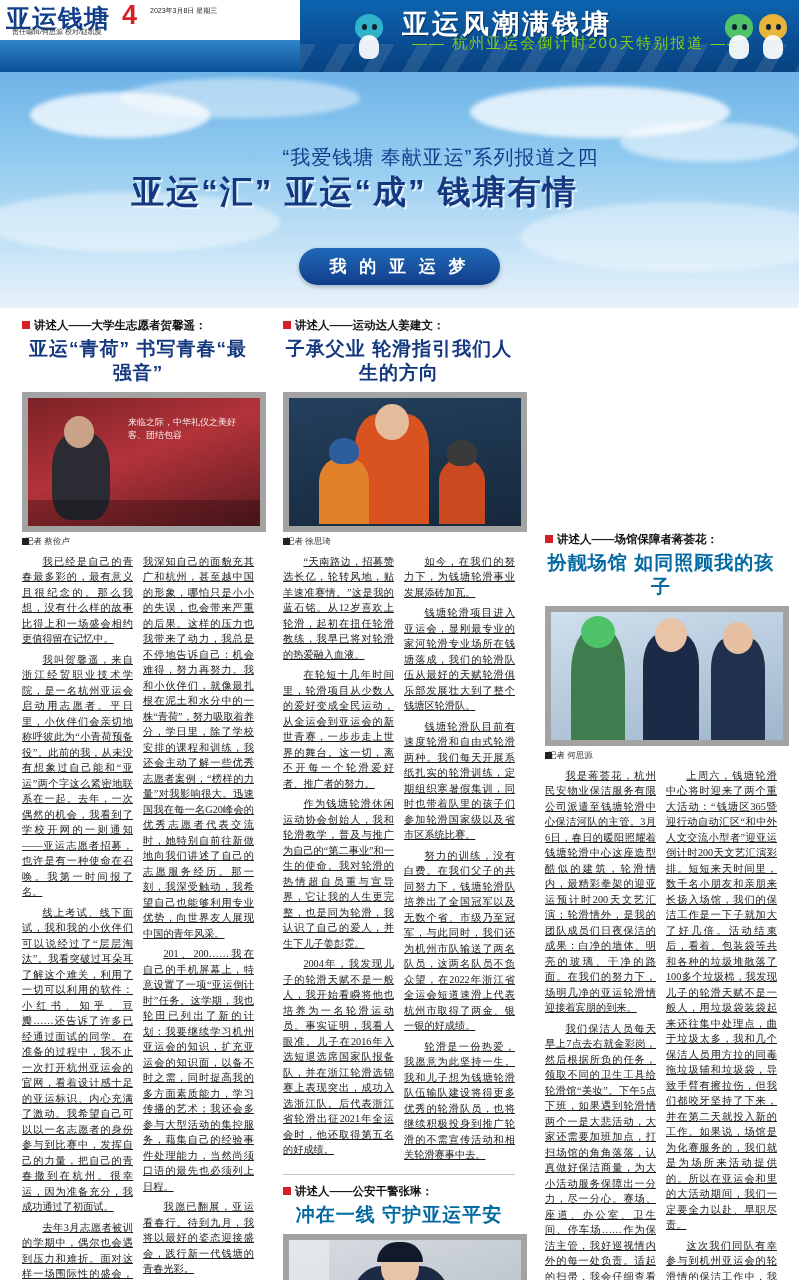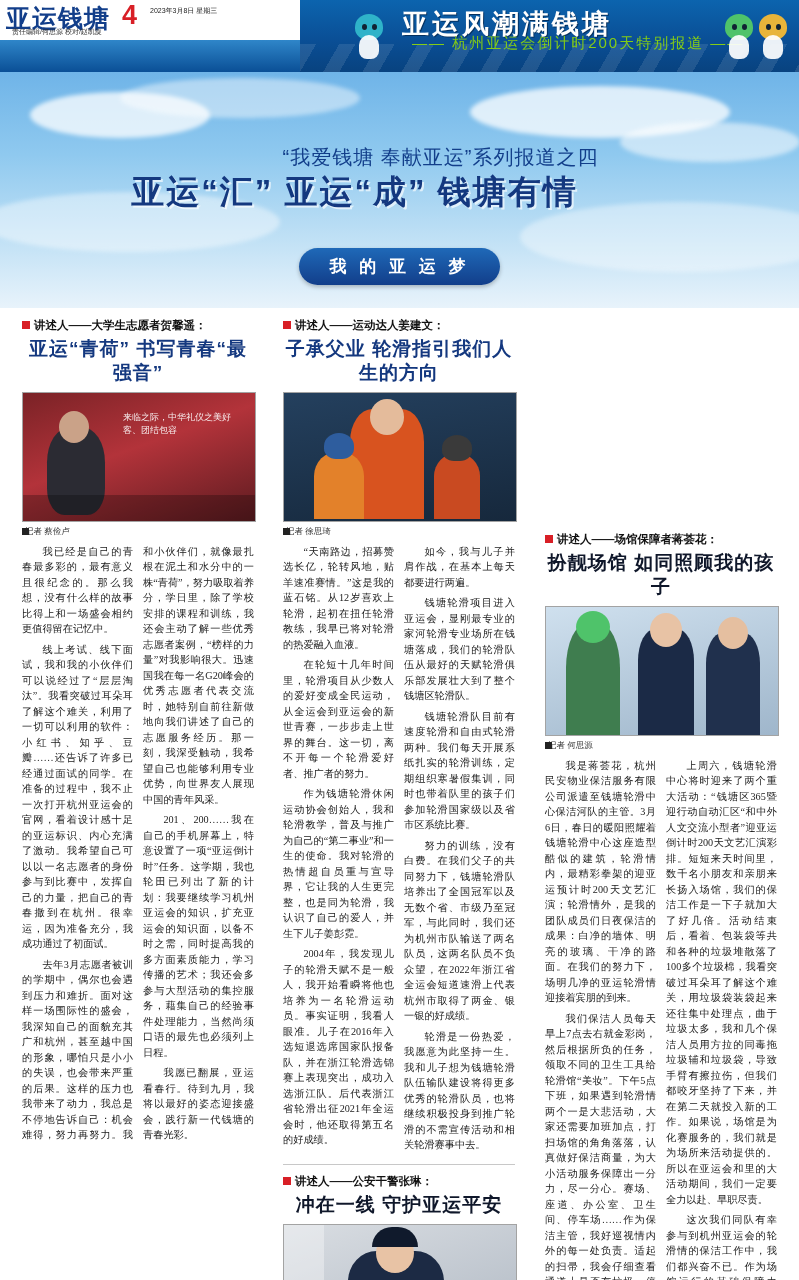--- a/index.html
+++ b/index.html
@@ -37,25 +37,25 @@
   .ribbon{position:absolute;left:299px;top:176px;width:201px;height:37px;border-radius:19px;background:linear-gradient(180deg,#1f69b8,#123e8a);box-shadow:0 2px 4px rgba(0,0,0,.25);}
   .ribbon span{display:block;line-height:37px;text-align:center;font-family:"Liberation Sans",sans-serif;font-weight:bold;font-size:17px;color:#fff;letter-spacing:4px;}
 
   
   .col{position:absolute;top:318px;width:232px;}
   .c1{left:22px;} .c2{left:283px;} .c3{left:545px;}
 
   .teller{font-family:"Liberation Sans",sans-serif;font-size:11.5px;color:#111;margin:0 0 4px 0;padding-left:12px;position:relative;font-weight:bold;}
   .teller:before{content:"";position:absolute;left:0;top:3px;width:8px;height:8px;background:#d81f26;}
   .hl{font-family:"Liberation Sans",sans-serif;font-weight:bold;font-size:19px;color:#14387f;letter-spacing:1px;margin:2px 0 7px 0;line-height:1.25;text-align:center;}
-  .hl.red{color:#0f172a;}
-  .photo{width:232px;height:128px;position:relative;overflow:hidden;margin-bottom:4px;border:1px solid #a3a3a3;}
+  .hl.red{color:#0369a1;}
+  .photo{width:232px;height:128px;position:relative;overflow:hidden;margin-bottom:4px;border:6px solid #a3a3a3;}
   .cap{font-family:"Liberation Sans",sans-serif;font-size:8.5px;color:#333;margin:2px 0 6px 0;padding-left:3px;position:relative;}
   .cap:before{content:"";position:absolute;left:0;top:2px;width:7px;height:7px;background:#222;}
-  .body-txt{font-size:10.2px;line-height:1.52;text-align:justify;color:#1a1a1a;column-count:2;column-gap:10px;}
+  .body-txt{font-size:10.2px;line-height:1.52;text-align:justify;color:#1a1a1a;column-count:2;column-gap:10px;text-decoration:underline;}
   .body-txt p{margin:0 0 5px 0;text-indent:2em;}
   .rule{height:1px;background:#c8c8c8;margin:9px 0 9px 0;}
 
   
   .p-bg{position:absolute;inset:0;}
   .p-fig{position:absolute;border-radius:40% 40% 30% 30%;}
   .p-txt{position:absolute;font-family:"Liberation Sans",sans-serif;font-size:9px;color:#fff;opacity:.9;}
 </style>
 </head>
 <body>
@@ -113,20 +113,21 @@
     <div class="photo">
       <div class="p-bg" style="background:linear-gradient(160deg,#7a2226,#b3333a 45%,#5d1b20);"></div>
       <div class="p-fig" style="left:24px;top:34px;width:58px;height:88px;background:#2b2b33;"></div>
       <div class="p-fig" style="left:36px;top:18px;width:30px;height:32px;background:#caa288;border-radius:50%;"></div>
       <div class="p-txt" style="left:100px;top:18px;width:120px;line-height:1.5;">来临之际，中华礼仪之美好客、团结包容</div>
       <div style="position:absolute;left:0;bottom:0;width:232px;height:26px;background:rgba(0,0,0,.25);"></div>
     </div>
     <div class="cap">记者 蔡俭卢</div>
     <div class="body-txt">
       <p>我已经是自己的青春最多彩的，最有意义且很纪念的。那么我想，没有什么样的故事比得上和一场盛会相约更值得留在记忆中。</p>
+      <p>我叫贺馨遥，来自浙江经贸职业技术学院，是一名杭州亚运会启动用志愿者。平日里，小伙伴们会亲切地称呼彼此为“小青荷预备役”。此前的我，从未没有想象过自己能和“亚运”两个字这么紧密地联系在一起。去年，一次偶然的机会，我看到了学校开网的一则通知——亚运志愿者招募，也许是有一种使命在召唤。我第一时间报了名。</p>
       <p>线上考试、线下面试，我和我的小伙伴们可以说经过了“层层淘汰”。我看突破过耳朵耳了解这个难关，利用了一切可以利用的软件：小红书、知乎、豆瓣……还告诉了许多已经通过面试的同学。在准备的过程中，我不止一次打开杭州亚运会的官网，看着设计感十足的亚运标识、内心充满了激动。我希望自己可以以一名志愿者的身份参与到比赛中，发挥自己的力量，把自己的青春撒到在杭州。很幸运，因为准备充分，我成功通过了初面试。</p>
       <p>去年3月志愿者被训的学期中，偶尔也会遇到压力和难折。面对这样一场围际性的盛会，我深知自己的面貌充其广和杭州，甚至越中国的形象，哪怕只是小小的失误，也会带来严重的后果。这样的压力也我带来了动力，我总是不停地告诉自己：机会难得，努力再努力。我和小伙伴们，就像最扎根在泥土和水分中的一株“青荷”，努力吸取着养分，学日里，除了学校安排的课程和训练，我还会主动了解一些优秀志愿者案例，“榜样的力量”对我影响很大。迅速国我在每一名G20峰会的优秀志愿者代表交流时，她特别自前往新做地向我们讲述了自己的志愿服务经历。那一刻，我深受触动，我希望自己也能够利用专业优势，向世界友人展现中国的青年风采。</p>
       <p>201、200……我在自己的手机屏幕上，特意设置了一项“亚运倒计时”任务。这学期，我也轮田已列出了新的计划：我要继续学习机州亚运会的知识，扩充亚运会的知识面，以备不时之需，同时提高我的多方面素质能力，学习传播的艺术；我还会多参与大型活动的集控服务，藉集自己的经验事件处理能力，当然尚须口语的最先也必须列上日程。</p>
       <p>我愿已翻展，亚运看春行。待到九月，我将以最好的姿态迎接盛会，践行新一代钱塘的青春光彩。</p>
     </div>
 
   </div>
 
   <div class="col c2">
     <div class="teller">讲述人——运动达人姜建文：</div>
@@ -139,21 +140,21 @@
       <div class="p-fig" style="left:40px;top:40px;width:30px;height:26px;background:#2e5d9e;border-radius:50% 50% 40% 40%;"></div>
       <div class="p-fig" style="left:150px;top:60px;width:46px;height:66px;background:#c94a21;border-radius:24px 24px 0 0;"></div>
       <div class="p-fig" style="left:158px;top:42px;width:30px;height:26px;background:#3a3a3a;border-radius:50% 50% 40% 40%;"></div>
     </div>
     <div class="cap">记者 徐思琦</div>
     <div class="body-txt">
       <p>“天南路边，招募赞选长亿，轮转风地，贴羊速准赛情。”这是我的蓝石铭。从12岁喜欢上轮滑，起初在扭任轮滑教练，我早已将对轮滑的热爱融入血液。</p>
       <p>在轮短十几年时间里，轮滑项目从少数人的爱好变成全民运动，从全运会到亚运会的新世青赛，一步步走上世界的舞台。这一切，离不开每一个轮滑爱好者、推广者的努力。</p>
       <p>作为钱塘轮滑休闲运动协会创始人，我和轮滑教学，普及与推广为自己的“第二事业”和一生的使命。我对轮滑的热情超自员重与宣导界，它让我的人生更完整，也是同为轮滑，我认识了自己的爱人，并生下儿子姜彭霓。</p>
       <p>2004年，我发现儿子的轮滑天赋不是一般人，我开始看瞬将他也培养为一名轮滑运动员。事实证明，我看人眼准。儿子在2016年入选短退选席国家队报备队，并在浙江轮滑选锦赛上表现突出，成功入选浙江队。后代表浙江省轮滑出征2021年全运会时，他还取得第五名的好成绩。</p>
-      <p>如今，我与儿子并肩作战，在基本上每天都要进行两遍。</p>
+      <p>如今，在我们的努力下，为钱塘轮滑事业发展添砖加瓦。</p>
       <p>钱塘轮滑项目进入亚运会，显刚最专业的家河轮滑专业场所在钱塘落成，我们的轮滑队伍从最好的天赋轮滑俱乐部发展壮大到了整个钱塘区轮滑队。</p>
       <p>钱塘轮滑队目前有速度轮滑和自由式轮滑两种。我们每天开展系纸扎实的轮滑训练，定期组织寒暑假集训，同时也带着队里的孩子们参加轮滑国家级以及省市区系统比赛。</p>
       <p>努力的训练，没有白费。在我们父子的共同努力下，钱塘轮滑队培养出了全国冠军以及无数个省、市级乃至冠军，与此同时，我们还为机州市队输送了两名队员，这两名队员不负众望，在2022年浙江省全运会短道速滑上代表杭州市取得了两金、银一银的好成绩。</p>
       <p>轮滑是一份热爱，我愿意为此坚持一生。我和儿子想为钱塘轮滑队伍输队建设将得更多优秀的轮滑队员，也将继续积极投身到推广轮滑的不需宣传活动和相关轮滑赛事中去。</p>
     </div>
     <div class="rule"></div>
     <div class="teller">讲述人——公安干警张琳：</div>
     <div class="hl red">冲在一线 守护亚运平安</div>
     <div class="photo">
       <div class="p-bg" style="background:linear-gradient(160deg,#d9dde2,#aeb7c2);"></div>
@@ -175,18 +176,18 @@
       <div class="p-fig" style="left:30px;top:4px;width:34px;height:32px;background:#4fc36a;border-radius:50%;"></div>
       <div class="p-fig" style="left:92px;top:22px;width:56px;height:106px;background:#1b2a46;border-radius:30% 30% 0 0;"></div>
       <div class="p-fig" style="left:104px;top:6px;width:32px;height:34px;background:#e8c3a5;border-radius:50%;"></div>
       <div class="p-fig" style="left:160px;top:26px;width:54px;height:102px;background:#20304d;border-radius:30% 30% 0 0;"></div>
       <div class="p-fig" style="left:172px;top:10px;width:30px;height:32px;background:#e5bfa0;border-radius:50%;"></div>
     </div>
     <div class="cap">记者 何思源</div>
     <div class="body-txt">
       <p>我是蒋荟花，杭州民安物业保洁服务有限公司派遣至钱塘轮滑中心保洁河队的主管。3月6日，春日的暖阳照耀着钱塘轮滑中心这座造型酷似的建筑，轮滑情内，最精彩拳架的迎亚运预计时200天文艺汇演；轮滑情外，是我的团队成员们日夜保洁的成果：白净的墙体、明亮的玻璃、干净的路面。在我们的努力下，场明几净的亚运轮滑情迎接着宾朋的到来。</p>
       <p>我们保洁人员每天早上7点去右就金彩岗，然后根据所负的任务，领取不同的卫生工具给轮滑馆“美妆”。下午5点下班，如果遇到轮滑情两个一是大悲活动，大家还需要加班加点，打扫场馆的角角落落，认真做好保洁商量，为大小活动服务保障出一分力，尽一分心。赛场、座道、办公室、卫生间、停车场……作为保洁主管，我好巡视情内外的每一处负责。适起的扫帚，我会仔细查看通道上是否有垃圾，停车场的地面是否有未粒粘地条……这样的巡视，在基本上每天都要进行两遍。接下三万来步，精彩现见几天，我的新班就要出了好几个水泡。可是走走旁每睡眠，同为这座建筑和来栽空的士地就像我的孩子，我希望它干干净净、安安全全，迎接每一个新来的客人。</p>
-      <p>上周六，钱塘轮滑中心将时迎来了两个重大活动：“钱塘区365暨迎行动自动汇区“和中外人文交流小型者”迎亚运倒计时200天文艺汇演彩排。短短来天时间里，数千名小朋友和亲朋来长扬入场馆，我们的保洁工作是一下子就加大了好几倍。活动结束后，看着、包装袋等共和各种的垃圾堆散落了100多个垃圾棉，我看突破过耳朵耳了解这个难关，用垃圾袋装袋起来还往集中处理点，曲于垃圾太多，我和几个保洁人员用方拉的同毒拖垃圾辅和垃圾袋，导致手臂有擦拉伤，但我们都咬牙坚持了下来，并在第二天就投入新的工作。如果说，场馆是为化赛服务的，我们就是为场所来活动提供的。所以在亚运会和里的大活动期间，我们一定要全力以赴、早职尽责。</p>
+      <p>上周六，钱塘轮滑中心将时迎来了两个重大活动：“钱塘区365暨迎行动自动汇区“和中外人文交流小型者”迎亚运倒计时200天文艺汇演彩排。短短来天时间里，数千名小朋友和亲朋来长扬入场馆，我们的保洁工作是一下子就加大了好几倍。活动结束后，看着、包装袋等共和各种的垃圾堆散落了100多个垃圾棉，我发现儿子的轮滑天赋不是一般人，用垃圾袋装袋起来还往集中处理点，曲于垃圾太多，我和几个保洁人员用方拉的同毒拖垃圾辅和垃圾袋，导致手臂有擦拉伤，但我们都咬牙坚持了下来，并在第二天就投入新的工作。如果说，场馆是为化赛服务的，我们就是为场所来活动提供的。所以在亚运会和里的大活动期间，我们一定要全力以赴、早职尽责。</p>
       <p>这次我们同队有幸参与到机州亚运会的轮滑情的保洁工作中，我们都兴奋不已。作为场馆运行的基础保障力量，我们一定会在杭州亚运会期间努力保质我们的热情。我们不惧万众瞩目的主角，但只要能够参与其中，与整个轮滑情尽最终的一步，为钱塘、为杭州美好的自就来了，就、步骤是一、贾献我们的微薄之力，必将收获属于我们的荣誉。</p>
     </div>
   </div>
 
 </div>
 
 </body></html>

